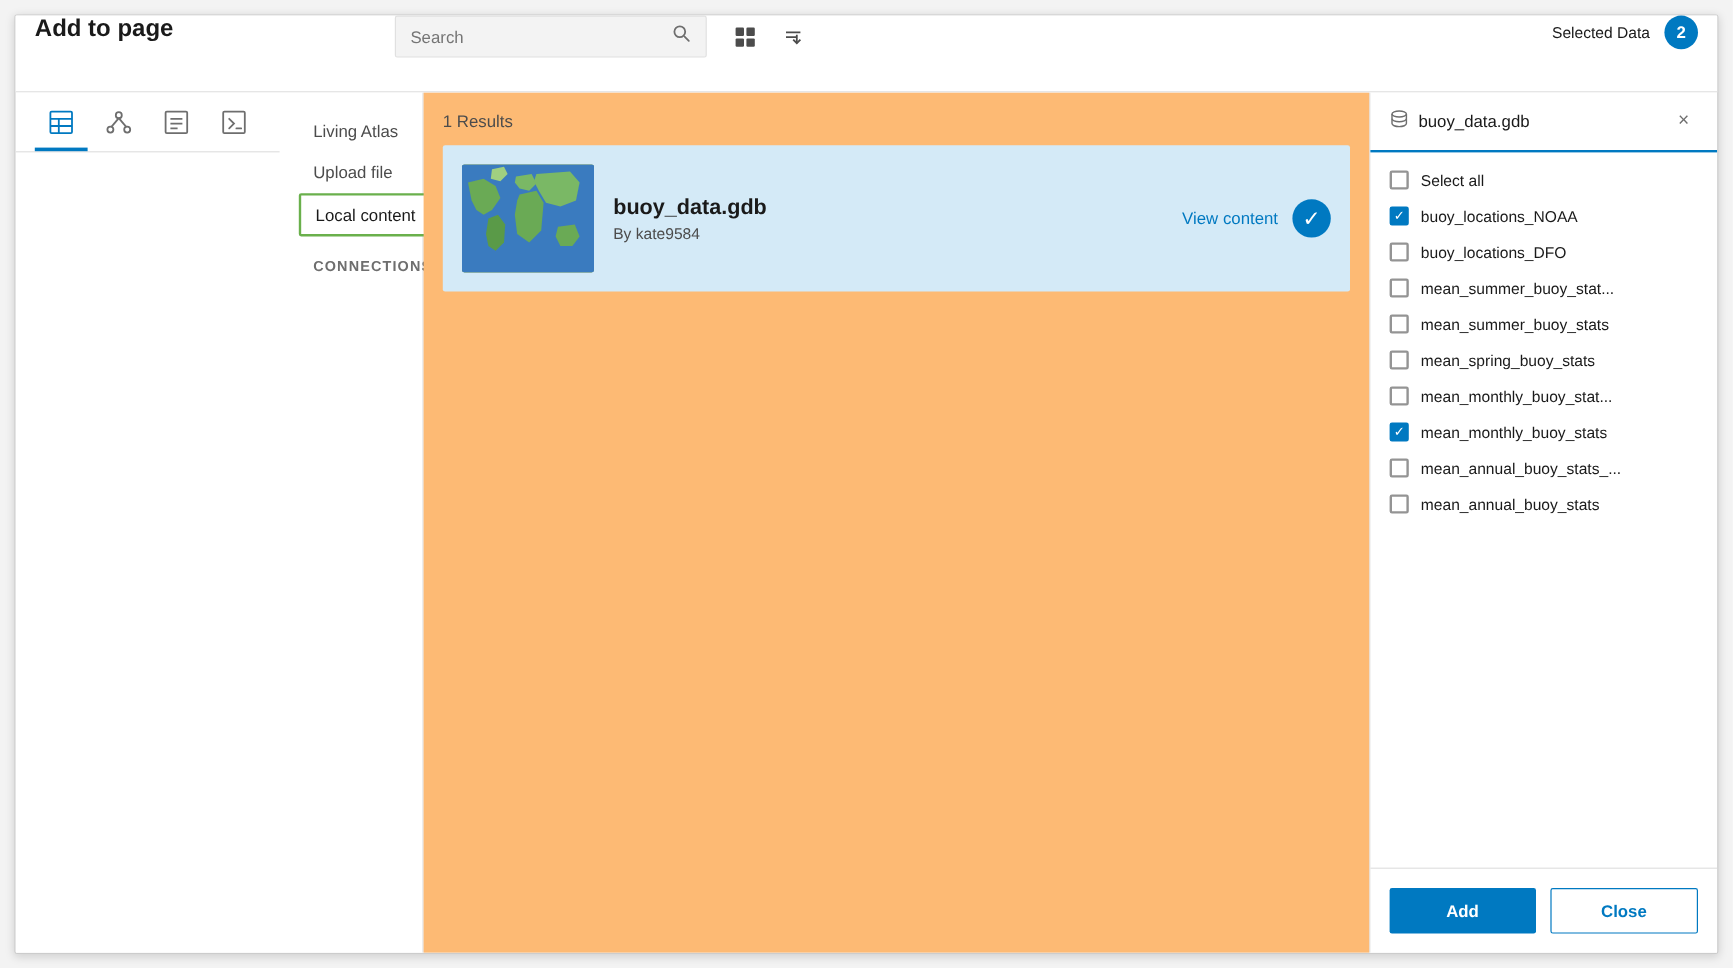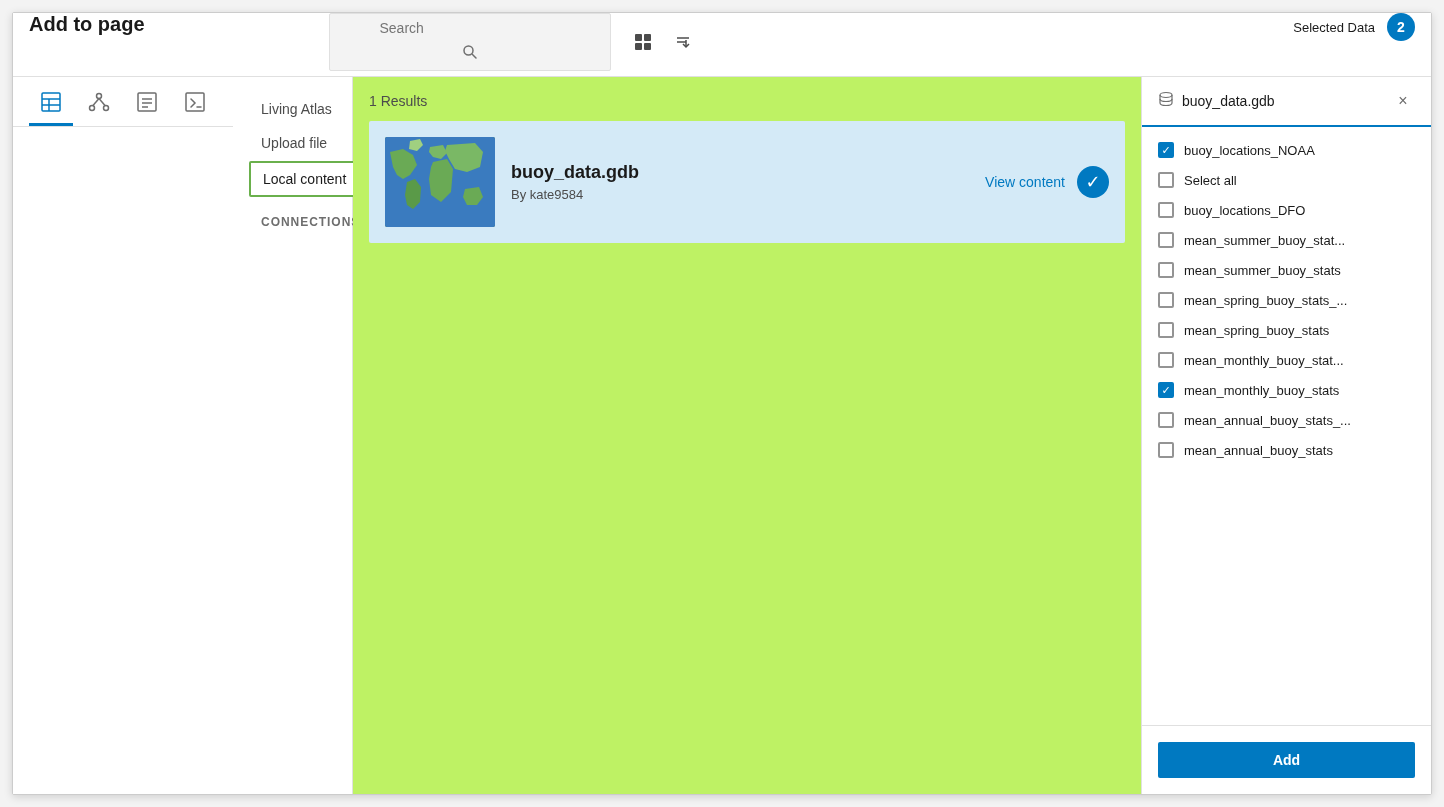--- a/index.html
+++ b/index.html
@@ -45,23 +45,22 @@
       align-items: center;
       gap: 8px;
     }
     .search-box {
       display: flex;
       align-items: center;
       background: #f3f3f3;
       border: 1px solid #e0e0e0;
       border-radius: 2px;
       padding: 6px 12px;
-      width: 282px;
+      width: 260px;
       gap: 8px;
-      flex-direction: column;
     }
     .search-box input {
       border: none;
       background: transparent;
       font-size: 14px;
       color: #6e6e6e;
       outline: none;
       flex: 1;
     }
     .search-icon-svg {
@@ -170,21 +169,21 @@
       font-size: 12px;
       font-weight: 700;
       color: #6e6e6e;
       letter-spacing: 0.08em;
       padding: 16px 12px 8px;
       text-transform: uppercase;
     }
     
     .main-content {
       flex: 1;
-      background: #bef264;
+      background: #fdba74;
       padding: 16px;
       overflow-y: auto;
       position: relative;
     }
     .results-label {
       font-size: 14px;
       color: #4c4c4c;
       margin-bottom: 12px;
     }
     .result-card {
@@ -484,43 +483,39 @@
             <path d="M2 8v4c0 1.38 2.69 2.5 6 2.5S14 13.38 14 12V8" stroke="#6e6e6e" stroke-width="1.2"></path>
           </svg>
         </span>
         <span class="panel-title">buoy_data.gdb</span>
         <button class="panel-close">×</button>
       </div>
 
       <div class="panel-list">
 
         <div class="panel-list-item">
+          <div class="checkbox"></div>
+          <span class="panel-item-label">Select all</span>
+        </div>
+
+        <div class="panel-list-item">
           <div class="checkbox checked"></div>
           <span class="panel-item-label">buoy_locations_NOAA</span>
         </div>
-
-        <div class="panel-list-item">
-          <div class="checkbox"></div>
-          <span class="panel-item-label">Select all</span>
-        </div>
         <div class="panel-list-item">
           <div class="checkbox"></div>
           <span class="panel-item-label">buoy_locations_DFO</span>
         </div>
         <div class="panel-list-item">
           <div class="checkbox"></div>
           <span class="panel-item-label">mean_summer_buoy_stat...</span>
         </div>
         <div class="panel-list-item">
           <div class="checkbox"></div>
           <span class="panel-item-label">mean_summer_buoy_stats</span>
-        </div>
-        <div class="panel-list-item">
-          <div class="checkbox"></div>
-          <span class="panel-item-label">mean_spring_buoy_stats_...</span>
         </div>
         <div class="panel-list-item">
           <div class="checkbox"></div>
           <span class="panel-item-label">mean_spring_buoy_stats</span>
         </div>
         <div class="panel-list-item">
           <div class="checkbox"></div>
           <span class="panel-item-label">mean_monthly_buoy_stat...</span>
         </div>
         <div class="panel-list-item">
@@ -532,16 +527,17 @@
           <span class="panel-item-label">mean_annual_buoy_stats_...</span>
         </div>
         <div class="panel-list-item">
           <div class="checkbox"></div>
           <span class="panel-item-label">mean_annual_buoy_stats</span>
         </div>
       </div>
 
       <div class="panel-footer">
         <button class="btn-add">Add</button>
+        <button class="btn-close">Close</button>
       </div>
     </div>
   </div>
 </div>
 
 </body></html>

